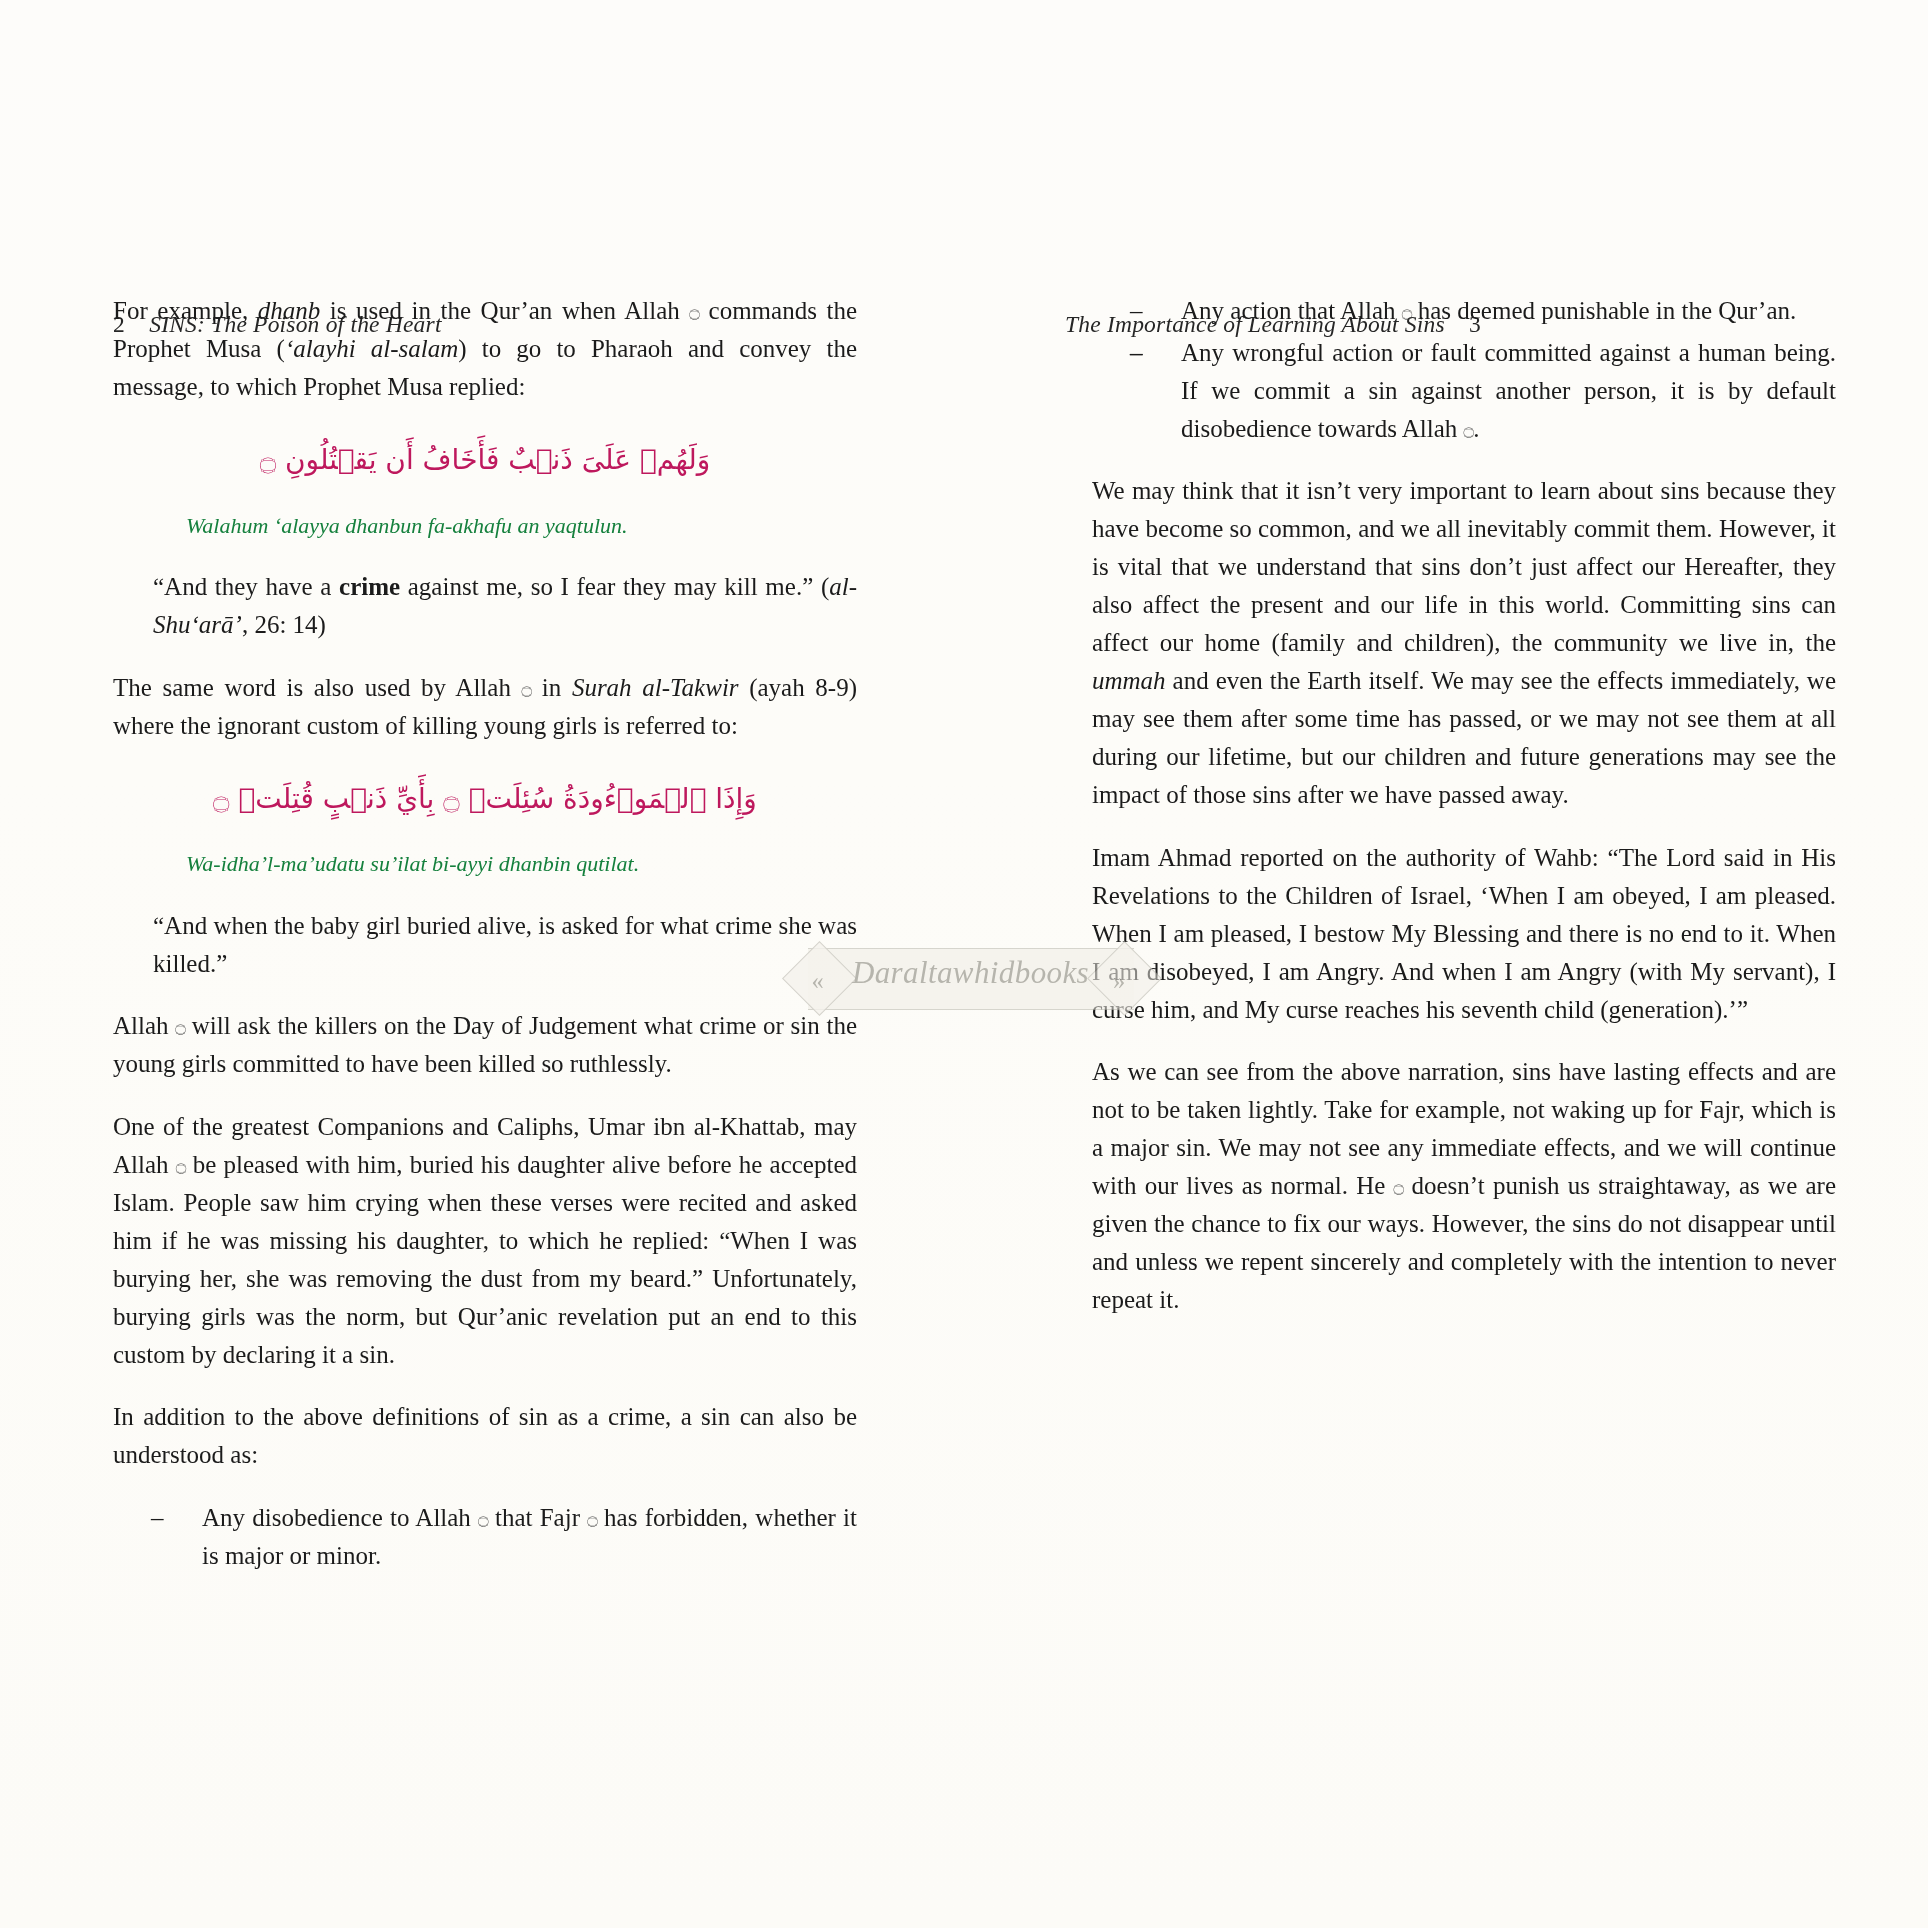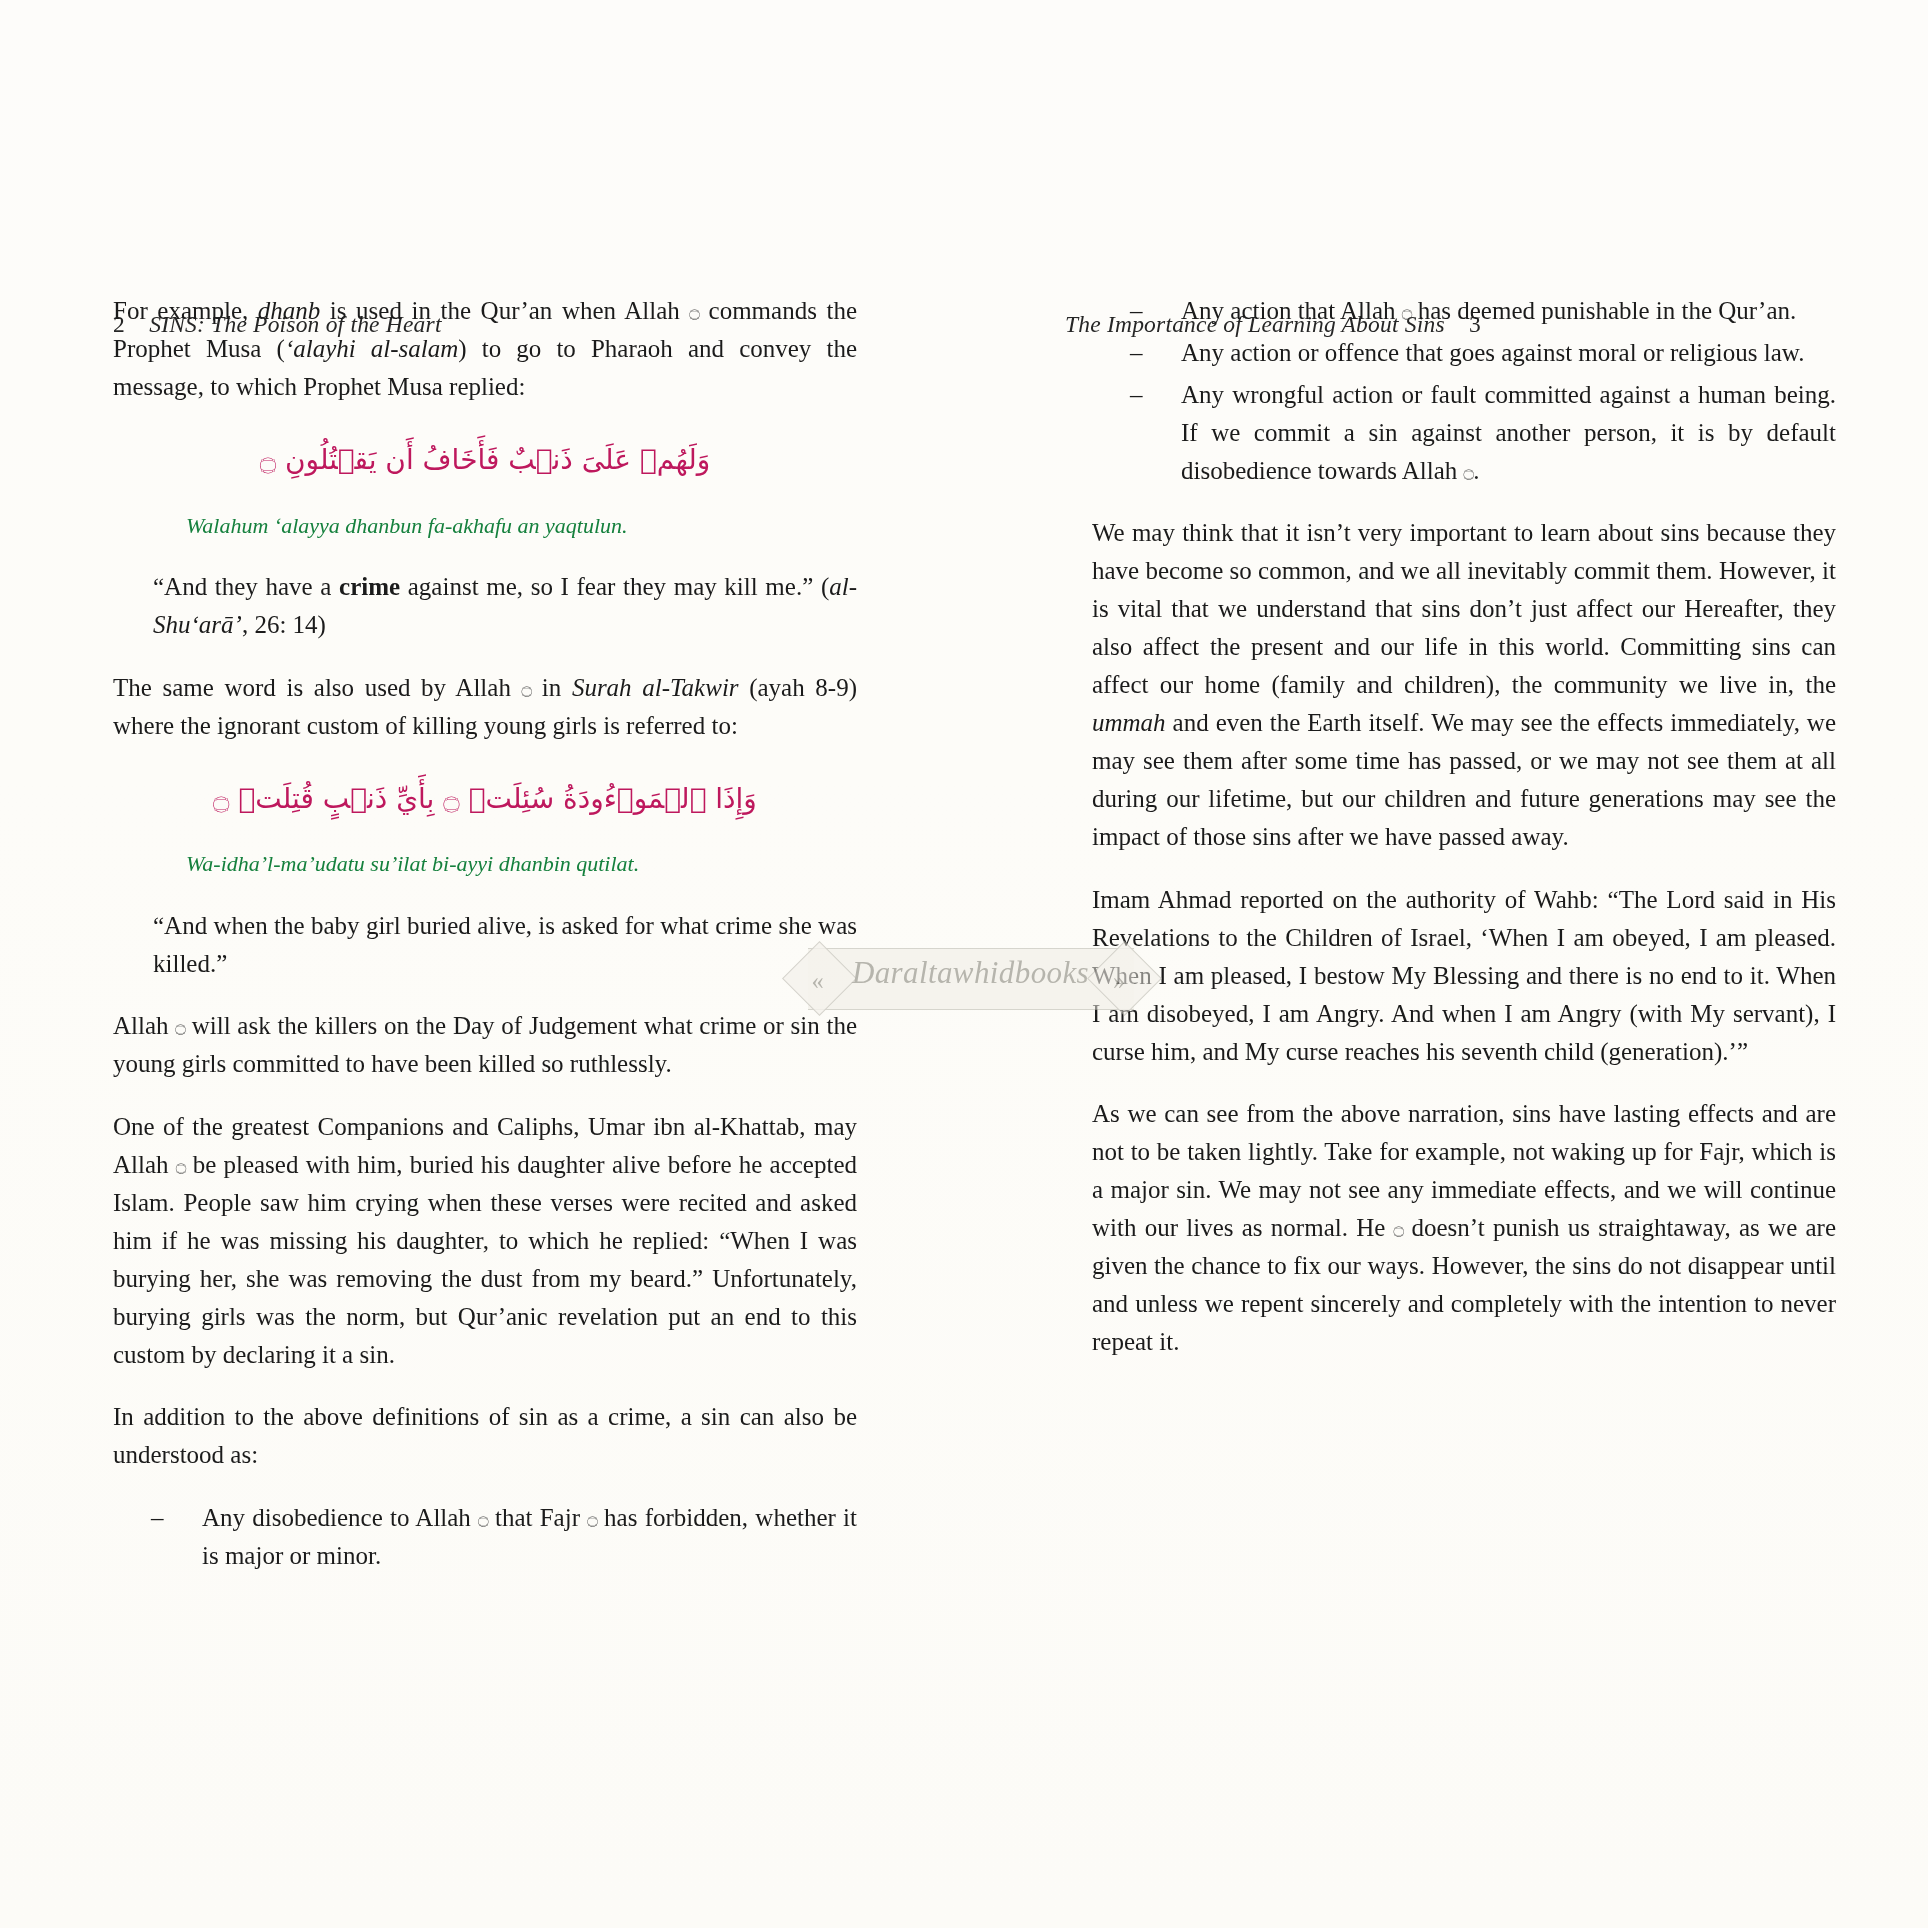--- a/index.html
+++ b/index.html
@@ -228,21 +228,21 @@
       <ul class="dashlist">
         <li><span class="dash">–</span><span>Any disobedience to Allah </span><span class="allah-glyph">۝</span><span> that Fajr </span><span class="allah-glyph">۝</span><span> has forbidden, whether it is major or minor.</span></li>
       </ul>
 
     </div>
 
     <div class="col col-right">
 
       <ul class="dashlist" style="margin-top:0;">
         <li><span class="dash">–</span><span>Any action that Allah </span><span class="allah-glyph">۝</span><span> has deemed punishable in the Qur’an.</span></li>
-        <li><span class="dash">–</span><span>Any action or offence that goes against moral or religious law.</span></li>
+        <li><span class="dash">–</span></li>
         <li><span class="dash">–</span><span>Any wrongful action or fault committed against a human being. If we commit a sin against another person, it is by default disobedience towards Allah </span><span class="allah-glyph">۝</span><span>.</span></li>
       </ul>
 
       <p class="body"><span>We may think that it isn’t very important to learn about sins because they have become so common, and we all inevitably commit them. However, it is vital that we understand that sins don’t just affect our Hereafter, they also affect the present and our life in this world. Committing sins can affect our home (family and children), the community we live in, the </span><span class="ital">ummah</span><span> and even the Earth itself. We may see the effects immediately, we may see them after some time has passed, or we may not see them at all during our lifetime, but our children and future generations may see the impact of those sins after we have passed away.</span></p>
 
       <p class="body">Imam Ahmad reported on the authority of Wahb: “The Lord said in His Revelations to the Children of Israel, ‘When I am obeyed, I am pleased. When I am pleased, I bestow My Blessing and there is no end to it. When I am disobeyed, I am Angry. And when I am Angry (with My servant), I curse him, and My curse reaches his seventh child (generation).’”</p>
 
       <p class="body"><span>As we can see from the above narration, sins have lasting effects and are not to be taken lightly. Take for example, not waking up for Fajr, which is a major sin. We may not see any immediate effects, and we will continue with our lives as normal. He </span><span class="allah-glyph">۝</span><span> doesn’t punish us straightaway, as we are given the chance to fix our ways. However, the sins do not disappear until and unless we repent sincerely and completely with the intention to never repeat it.</span></p>
 
 

